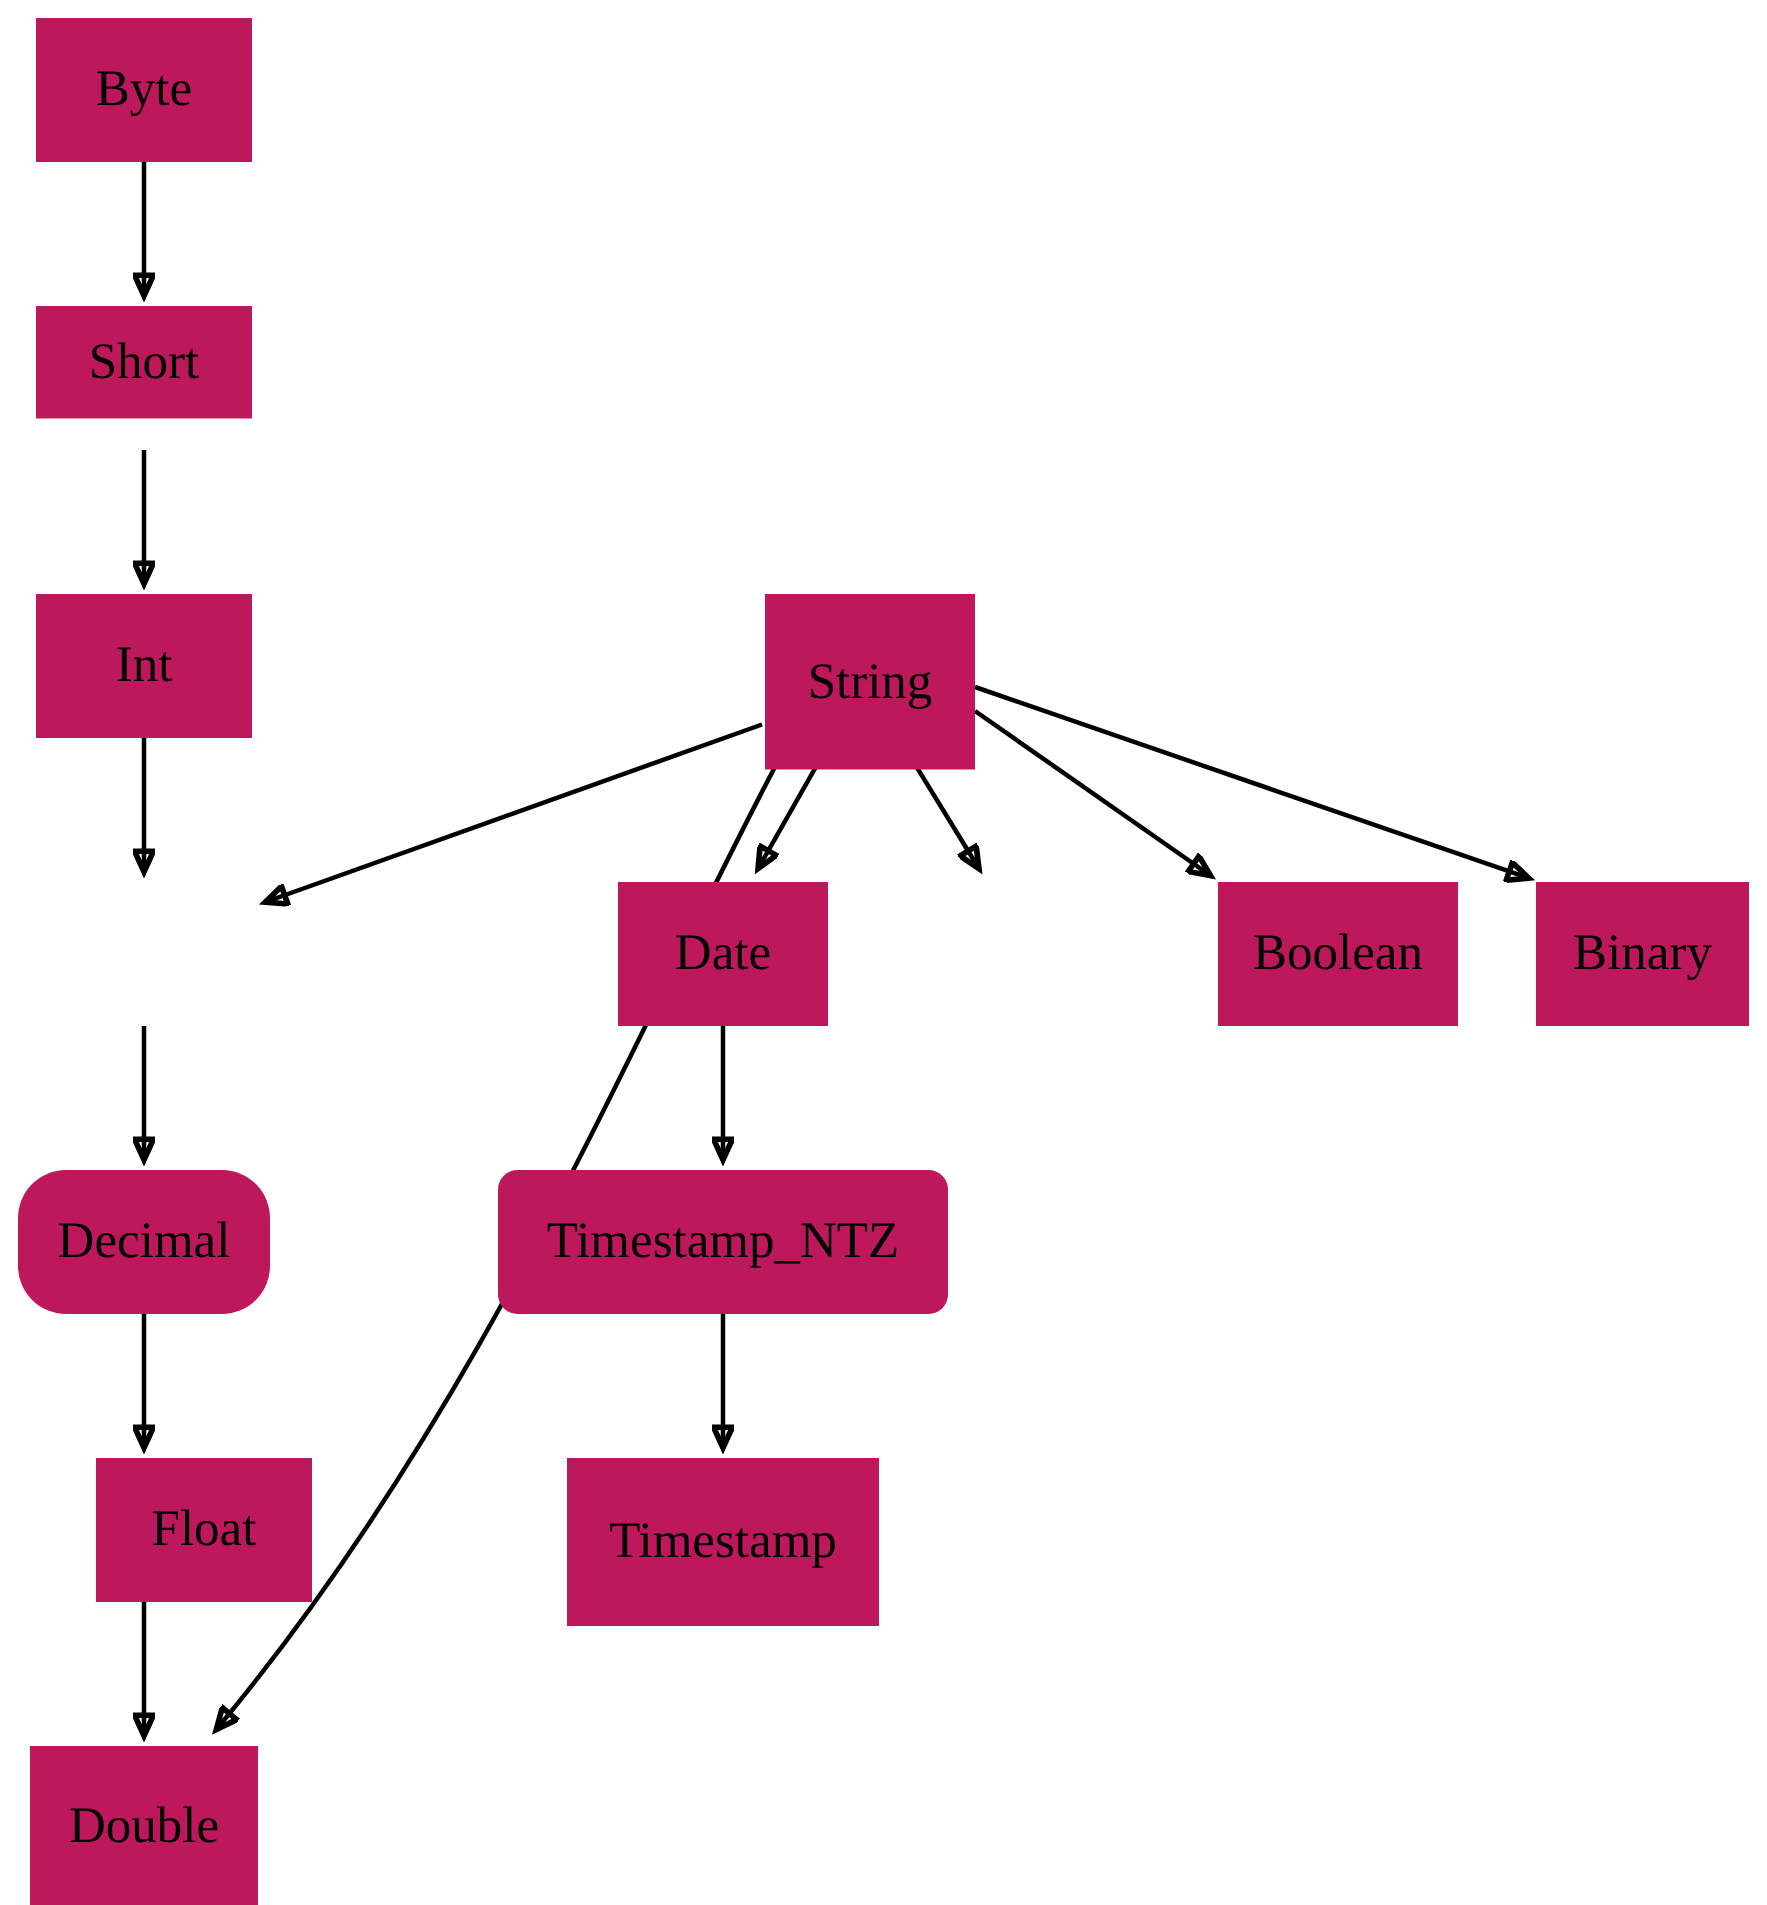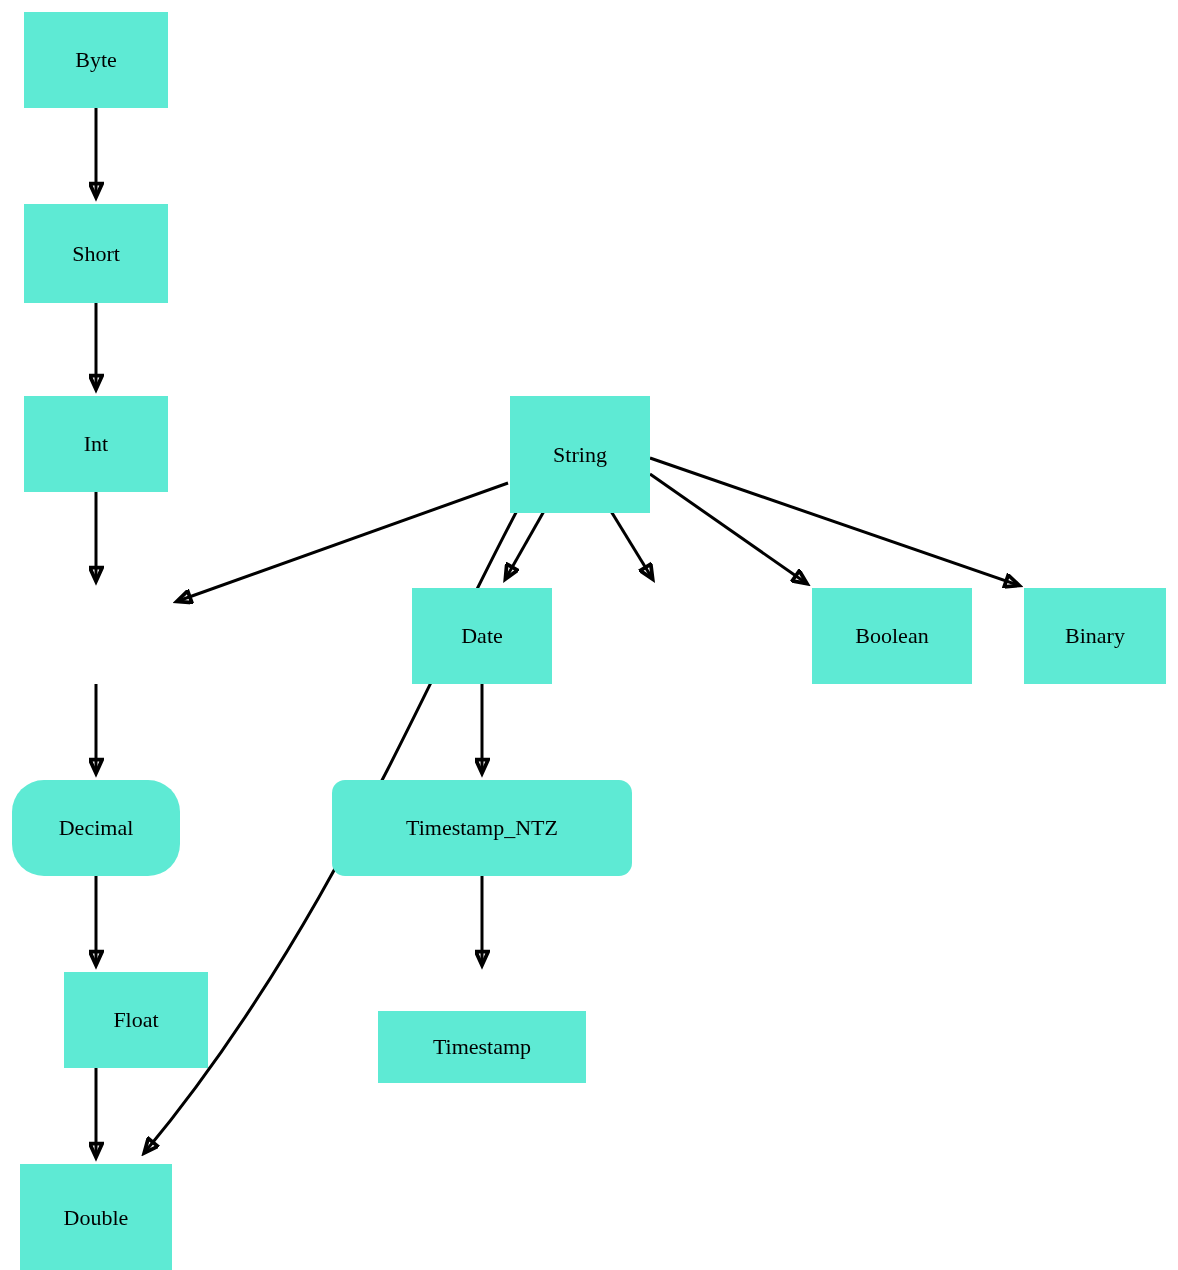--- a/index.html
+++ b/index.html
@@ -23,26 +23,26 @@
     height: 1270px;
     z-index: 1;
   }
   .edges-layer path, .edges-layer line {
     stroke: #000000;
     stroke-width: 3;
     fill: none;
   }
   .node {
     position: absolute;
-    background: #5eead4;
+    background: #be185d;
     color: #000000;
     display: flex;
     align-items: center;
     justify-content: center;
-    font-size: 22px;
+    font-size: 34px;
     z-index: 2;
     white-space: nowrap;
   }
 </style>
 </head>
 <body>
 
 <div class="canvas">
 
   <svg class="edges-layer" width="1178" height="1270" viewBox="0 0 1178 1270" xmlns="http://www.w3.org/2000/svg">
@@ -64,28 +64,28 @@
     <line x1="556" y1="490" x2="506" y2="578" marker-end="url(#arrow)"></line>
     <line x1="598" y1="490" x2="652" y2="578" marker-end="url(#arrow)"></line>
     <line x1="650" y1="474" x2="806" y2="583" marker-end="url(#arrow)"></line>
     <line x1="650" y1="458" x2="1018" y2="585" marker-end="url(#arrow)"></line>
 
     <line x1="482" y1="684" x2="482" y2="772" marker-end="url(#arrow)"></line>
     <line x1="482" y1="876" x2="482" y2="964" marker-end="url(#arrow)"></line>
   </svg>
 
   <div class="node" style="left:24px;  top:12px;   width:144px; height:96px;">Byte</div>
-  <div class="node" style="left:24px;  top:204px;  width:144px; height:99px;">Short</div>
+  <div class="node" style="left:24px;  top:204px;  width:144px; height:75px;">Short</div>
   <div class="node" style="left:24px;  top:396px;  width:144px; height:96px;">Int</div>
   <div class="node" style="left:12px;  top:780px;  width:168px; height:96px;border-radius:32px;">Decimal</div>
   <div class="node" style="left:24px;  top:972px;  width:144px; height:96px;margin-left:40px;">Float</div>
   <div class="node" style="left:20px;  top:1164px; width:152px; height:108px;">Double</div>
 
   <div class="node" style="left:510px; top:396px;  width:140px; height:117px;">String</div>
 
   <div class="node" style="left:412px; top:588px;  width:140px; height:96px;">Date</div>
   <div class="node" style="left:812px; top:588px;  width:160px; height:96px;">Boolean</div>
   <div class="node" style="left:1024px;top:588px;  width:142px; height:96px;">Binary</div>
 
   <div class="node" style="left:332px; top:780px;  width:300px; height:96px;border-radius:13px;">Timestamp_NTZ</div>
-  <div class="node" style="left:378px; top:972px;  width:208px; height:72px;margin-top:39px;">Timestamp</div>
+  <div class="node" style="left:378px; top:972px;  width:208px; height:112px;">Timestamp</div>
 
 </div>
 
 </body></html>

